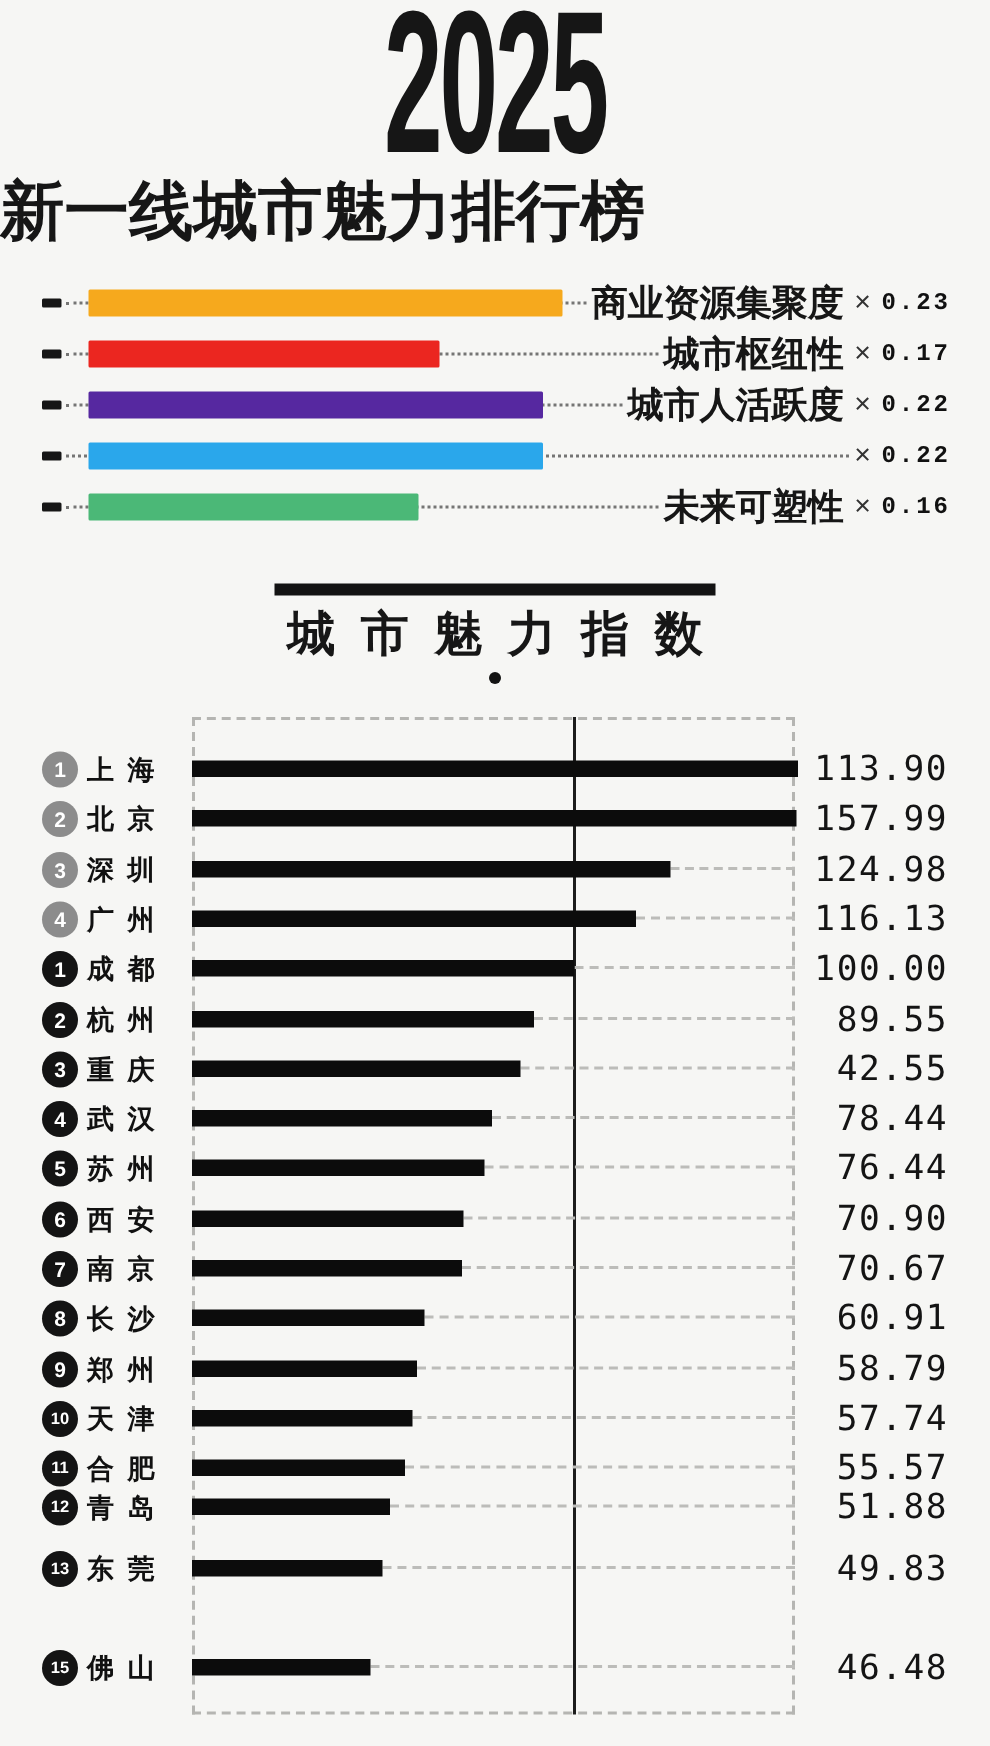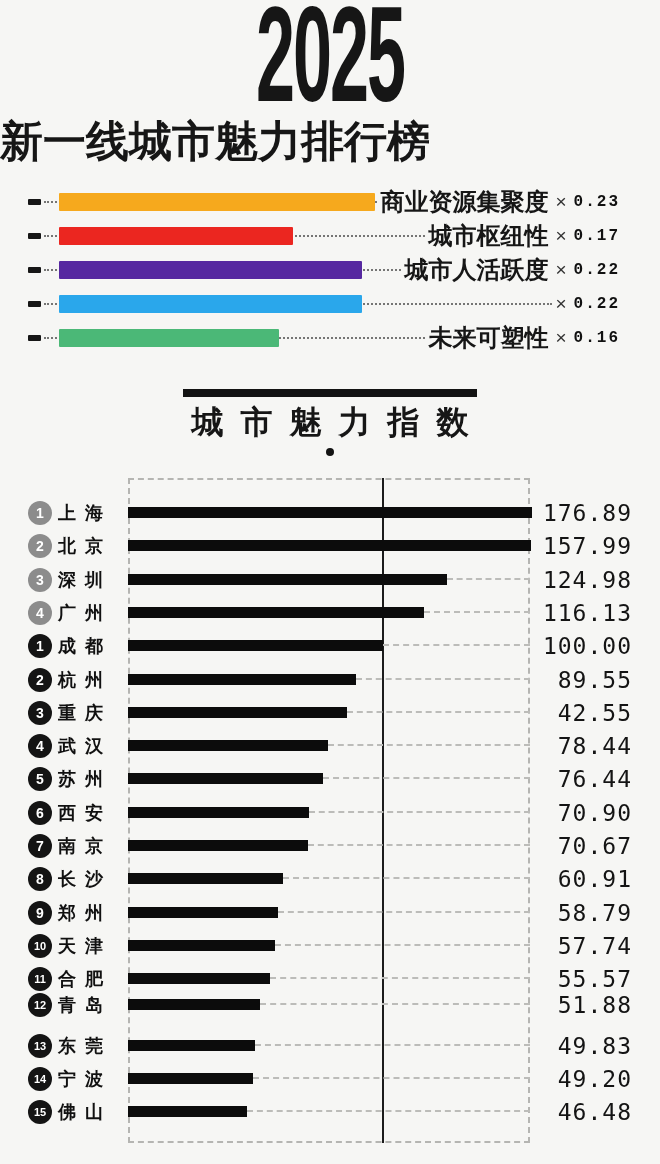--- a/index.html
+++ b/index.html
@@ -16,21 +16,21 @@
   }
   .subtitle{
     position:absolute; top:116px; left:0; width:660px; 
     font-size:43px; line-height:50px; font-weight:900; color:#161616;
     letter-spacing:0px;
   }
   
   .legend{position:absolute; top:185px; left:0; width:660px;}
   .lrow{
     position:relative; height:34px; display:flex; align-items:center;
-    padding:0 40px 0 28px; box-sizing:border-box;
+    padding:0 26px 0 28px; box-sizing:border-box;
   }
   .ldash{width:13px; height:6px; background:#161616; border-radius:1px; flex:0 0 auto;}
   .lmid{flex:1 1 auto; position:relative; height:100%; margin:0 3px;}
   .ldots{position:absolute; left:0; right:0; top:50%; margin-top:-1px; border-top:2px dotted #4a4a4a; opacity:.75;}
   .lbar{position:absolute; left:15px; top:50%; margin-top:-9px; height:18px; border-radius:1px;}
   .ltext{display:flex; align-items:center; gap:7px; flex:0 0 auto; white-space:nowrap;}
   .lzh{font-size:24px; font-weight:900; color:#161616;}
   .lx{font-size:19px; color:#333; font-weight:400;}
   .lnum{
     font-family:Liberation Mono, monospace;
@@ -154,21 +154,21 @@
 
   <div class="chart" id="chart">
     <div class="chart-box"></div>
     <div class="ref-line"></div>
 
   <div class="crow" style="top: 18px;">
     <span class="badge gray">1</span>
     <span class="city">上海</span>
 
     <span class="cbar" style="width: 404px;"></span>
-    <span class="cvalue">176.89</span>
+    <span class="cvalue">113.90</span>
   </div>
 
   <div class="crow" style="top: 51.3px;">
     <span class="badge gray">2</span>
     <span class="city">北京</span>
 
     <span class="cbar" style="width: 403px;"></span>
     <span class="cvalue">157.99</span>
   </div>
 
@@ -285,27 +285,20 @@
   </div>
 
   <div class="crow" style="top: 550.8px;">
     <span class="badge black small">13</span>
     <span class="city">东莞</span>
     <span class="cleader" style="left: 255px; width: 275px;"></span>
     <span class="cbar" style="width: 127px;"></span>
     <span class="cvalue">49.83</span>
   </div>
 
-  <div class="crow" style="top: 584.1px;">
-    <span class="badge black small">14</span>
-    <span class="city">宁波</span>
-    <span class="cleader" style="left: 253px; width: 277px;"></span>
-    <span class="cbar" style="width: 125px;"></span>
-    <span class="cvalue">49.20</span>
-  </div>
 
   <div class="crow" style="top: 617.4px;">
     <span class="badge black small">15</span>
     <span class="city">佛山</span>
     <span class="cleader" style="left: 247px; width: 283px;"></span>
     <span class="cbar" style="width: 119px;"></span>
     <span class="cvalue">46.48</span>
   </div>
 </div>
 

